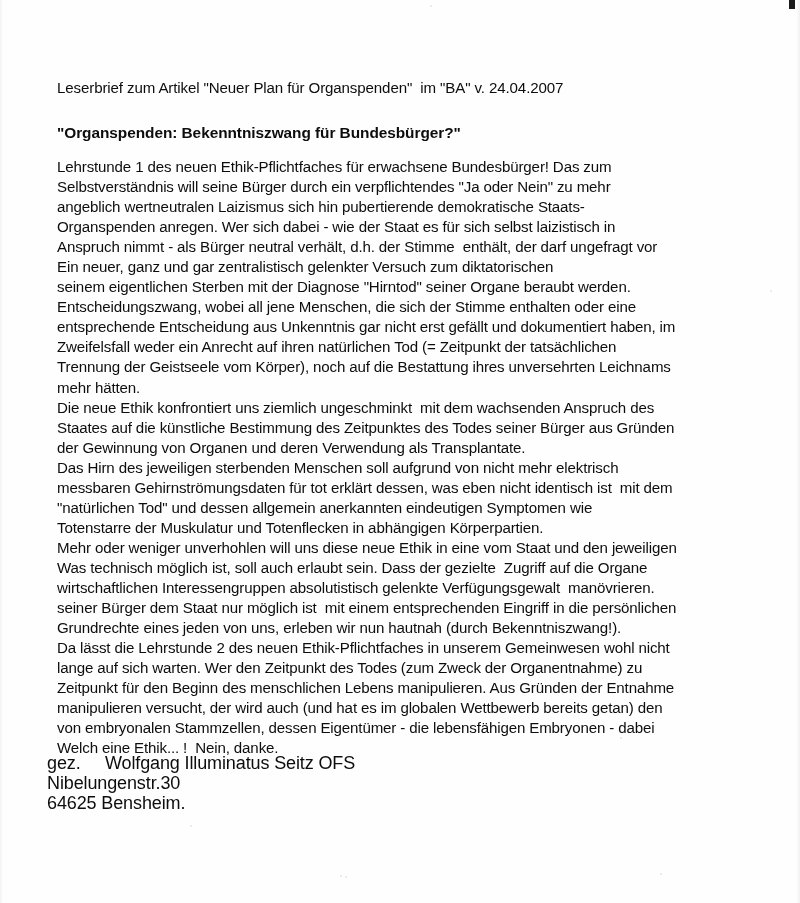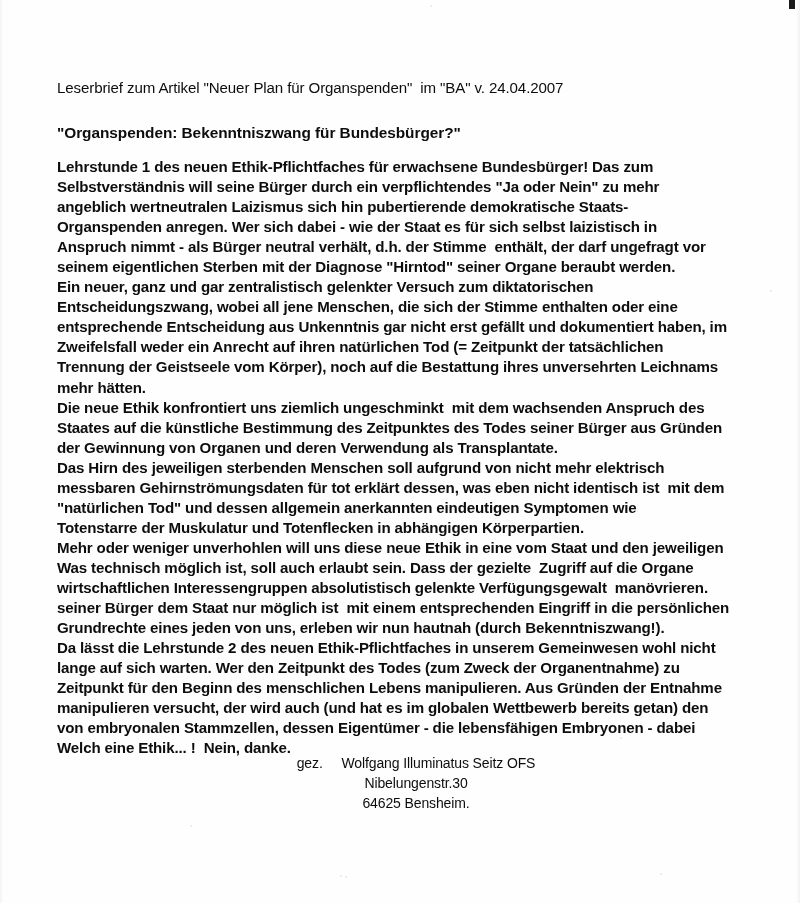--- a/index.html
+++ b/index.html
@@ -71,32 +71,31 @@
     left: 57px;
     top: 157px;
     width: 700px;
     font-size: 15.1px;
     line-height: 20.05px;
     letter-spacing: -0.14px;
   }
   .body-block .line {
     white-space: pre;
     display: block;
-    font-weight: bold;
   }
 
   .signature {
     position: absolute;
-    left: 71px;
+    left: 47px;
     top: 753px;
     width: 690px;
-    font-size: 14px;
+    font-size: 18px;
     line-height: 20.05px;
     letter-spacing: -0.12px;
-    text-align: center;
+    text-align: left;
   }
   .signature .sig-line {
     white-space: pre;
     display: block;
   }
   .signature .sig-name-row {
     display: block;
     white-space: pre;
   }
 </style>
@@ -120,22 +119,22 @@
   <div class="reference-line">Leserbrief zum Artikel "Neuer Plan für Organspenden"  im "BA" v. 24.04.2007</div>
 
   <h1 class="headline">"Organspenden: Bekenntniszwang für Bundesbürger?"</h1>
 
   <div class="body-block">
       <span class="line">Lehrstunde 1 des neuen Ethik-Pflichtfaches für erwachsene Bundesbürger! Das zum</span>
       <span class="line">Selbstverständnis will seine Bürger durch ein verpflichtendes "Ja oder Nein" zu mehr</span>
       <span class="line">angeblich wertneutralen Laizismus sich hin pubertierende demokratische Staats-</span>
       <span class="line">Organspenden anregen. Wer sich dabei - wie der Staat es für sich selbst laizistisch in</span>
       <span class="line">Anspruch nimmt - als Bürger neutral verhält, d.h. der Stimme  enthält, der darf ungefragt vor</span>
+      <span class="line">Ein neuer, ganz und gar zentralistisch gelenkter Versuch zum diktatorischen</span>
       <span class="line">seinem eigentlichen Sterben mit der Diagnose "Hirntod" seiner Organe beraubt werden.</span>
-      <span class="line">Ein neuer, ganz und gar zentralistisch gelenkter Versuch zum diktatorischen</span>
       <span class="line">Entscheidungszwang, wobei all jene Menschen, die sich der Stimme enthalten oder eine</span>
       <span class="line">entsprechende Entscheidung aus Unkenntnis gar nicht erst gefällt und dokumentiert haben, im</span>
       <span class="line">Zweifelsfall weder ein Anrecht auf ihren natürlichen Tod (= Zeitpunkt der tatsächlichen</span>
       <span class="line">Trennung der Geistseele vom Körper), noch auf die Bestattung ihres unversehrten Leichnams</span>
       <span class="line">mehr hätten.</span>
       <span class="line">Die neue Ethik konfrontiert uns ziemlich ungeschminkt  mit dem wachsenden Anspruch des</span>
       <span class="line">Staates auf die künstliche Bestimmung des Zeitpunktes des Todes seiner Bürger aus Gründen</span>
       <span class="line">der Gewinnung von Organen und deren Verwendung als Transplantate.</span>
       <span class="line">Das Hirn des jeweiligen sterbenden Menschen soll aufgrund von nicht mehr elektrisch</span>
       <span class="line">messbaren Gehirnströmungsdaten für tot erklärt dessen, was eben nicht identisch ist  mit dem</span>

